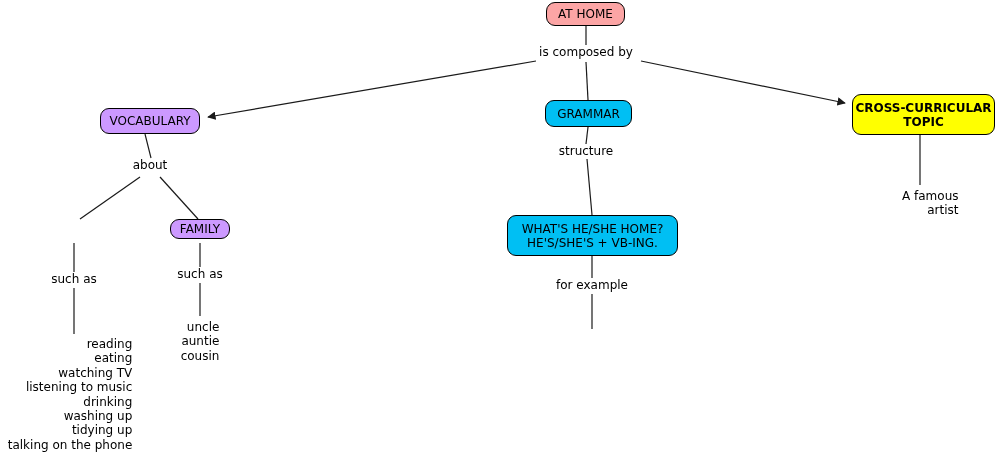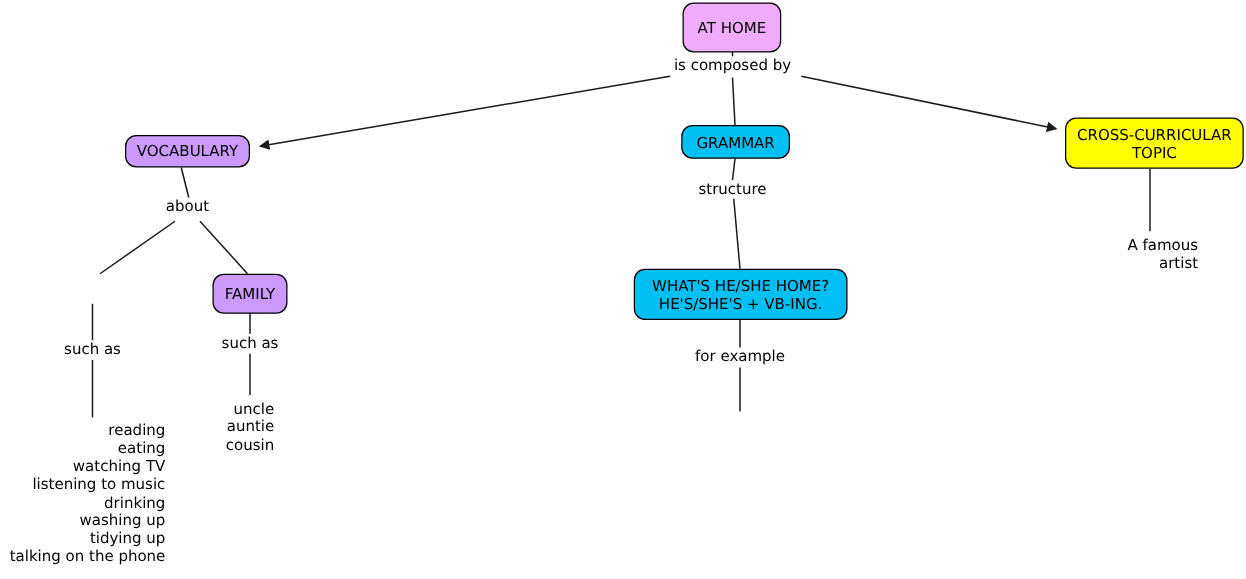--- a/index.html
+++ b/index.html
@@ -97,31 +97,31 @@
 
     <line x1="587" y1="159" x2="592" y2="215" stroke="#1a1a1a" stroke-width="1.2"></line>
 
     <line x1="592" y1="256" x2="592" y2="278" stroke="#1a1a1a" stroke-width="1.2"></line>
 
     <line x1="592" y1="294" x2="592" y2="329" stroke="#1a1a1a" stroke-width="1.2"></line>
 
     <line x1="920" y1="135" x2="920" y2="185" stroke="#1a1a1a" stroke-width="1.2"></line>
   </svg>
 
-  <div class="node" style="left:546px; top:2px; width:79px; height:40px; background:#f0abfc;">AT HOME</div>
+  <div class="node" style="left:546px; top:2px; width:79px; height:24px; background:#fca5a5;">AT HOME</div>
 
   <div class="node" style="left:100px; top:108px; width:100px; height:26px; background:#CC99FF;">VOCABULARY</div>
 
   <div class="node" style="left:545px; top:100px; width:87px; height:27px; background:#00BFF3;">GRAMMAR</div>
 
-  <div class="node" style="left:852px; top:94px; width:143px; height:41px; background:#FFFF00;">CROSS-CURRICULAR
+  <div class="node" style="left:852px; top:94px; width:143px; height:41px; background:#FFFF00;font-weight:bold;">CROSS-CURRICULAR
 TOPIC</div>
 
 
-  <div class="node" style="left:170px; top:219px; width:60px; height:32px; background:#CC99FF;">FAMILY</div>
+  <div class="node" style="left:170px; top:219px; width:60px; height:20px; background:#CC99FF;">FAMILY</div>
 
   <div class="node" style="left:507px; top:215px; width:171px; height:41px; background:#00BFF3; text-align:center;">WHAT'S HE/SHE HOME?
 HE'S/SHE'S + VB-ING.</div>
 
   <div class="label" style="left:586px; top:45px;">is composed by</div>
 
   <div class="label" style="left:150px; top:158px;">about</div>
 
   <div class="label" style="left:586px; top:144px;">structure</div>
 

